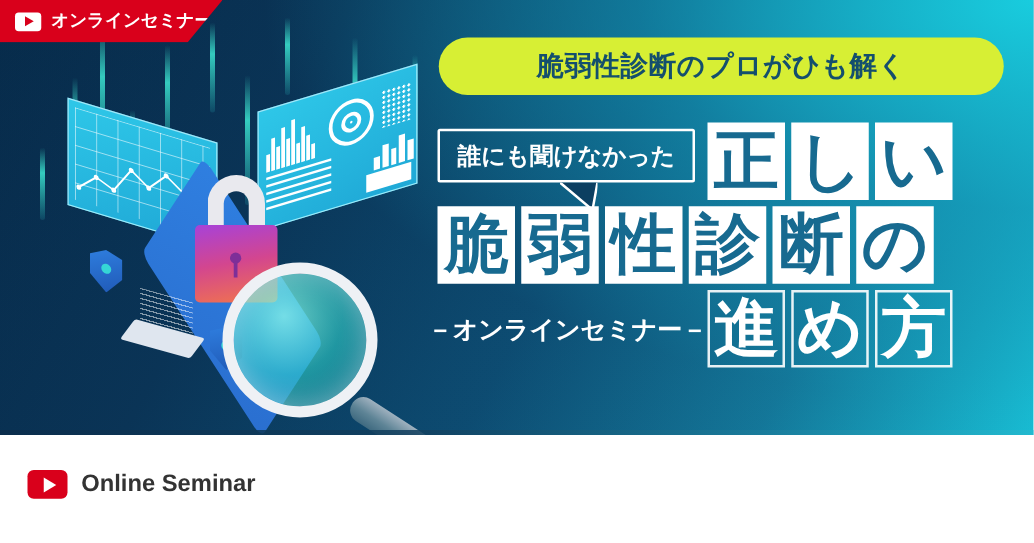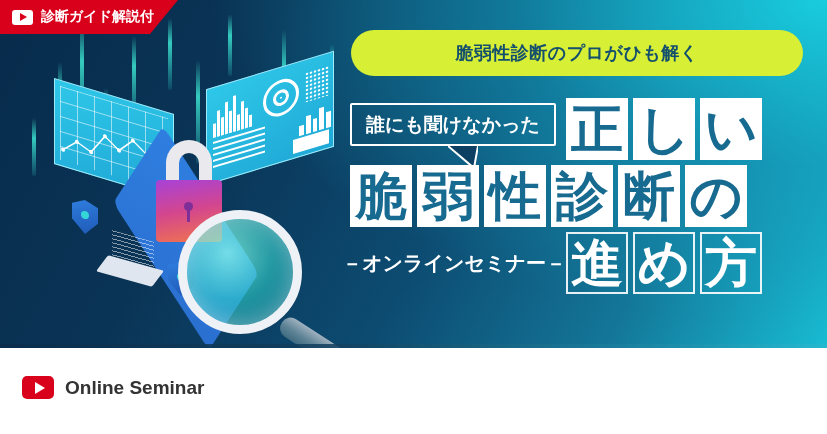--- a/index.html
+++ b/index.html
@@ -142,21 +142,21 @@
     transform: rotate(33deg); transform-origin: 0 50%;
   }
 
   
   .pill {
     position: absolute; left: 351px; top: 30px; width: 452px; height: 46px;
     background: #d7ef34; border-radius: 23px;
     display: flex; align-items: center; justify-content: center;
   }
   .pill-text {
-    color: #144f6d; font-size: 18px; font-weight: 700; letter-spacing: .5px;
+    color: #144f6d; font-size: 22px; font-weight: 700; letter-spacing: .5px;
     font-family: "DejaVu Serif", "Liberation Serif", serif;
     white-space: nowrap;
   }
 
   
   .bubble {
     position: absolute; left: 350px; top: 103px; width: 206px; height: 43px;
     border: 2px solid #ffffff; border-radius: 2px;
     display: flex; align-items: center; justify-content: center;
   }
@@ -354,21 +354,21 @@
     <div class="kanji-row row-3">
       <div class="kbox outline">進</div>
       <div class="kbox outline">め</div>
       <div class="kbox outline">方</div>
     </div>
 
     <div class="ribbon">
       <span class="yt-badge">
           <span class="tri"></span>
         </span>
-      <span class="ribbon-text">診断ガイド解説付</span>
+      <span class="ribbon-text">オンラインセミナー</span>
     </div>
   </div>
 
   <div class="hero-bottom-line"></div>
 
   <div class="footer">
 
     <div class="footer-brand">
       <span class="yt-badge-red">
           <span class="tri"></span>

